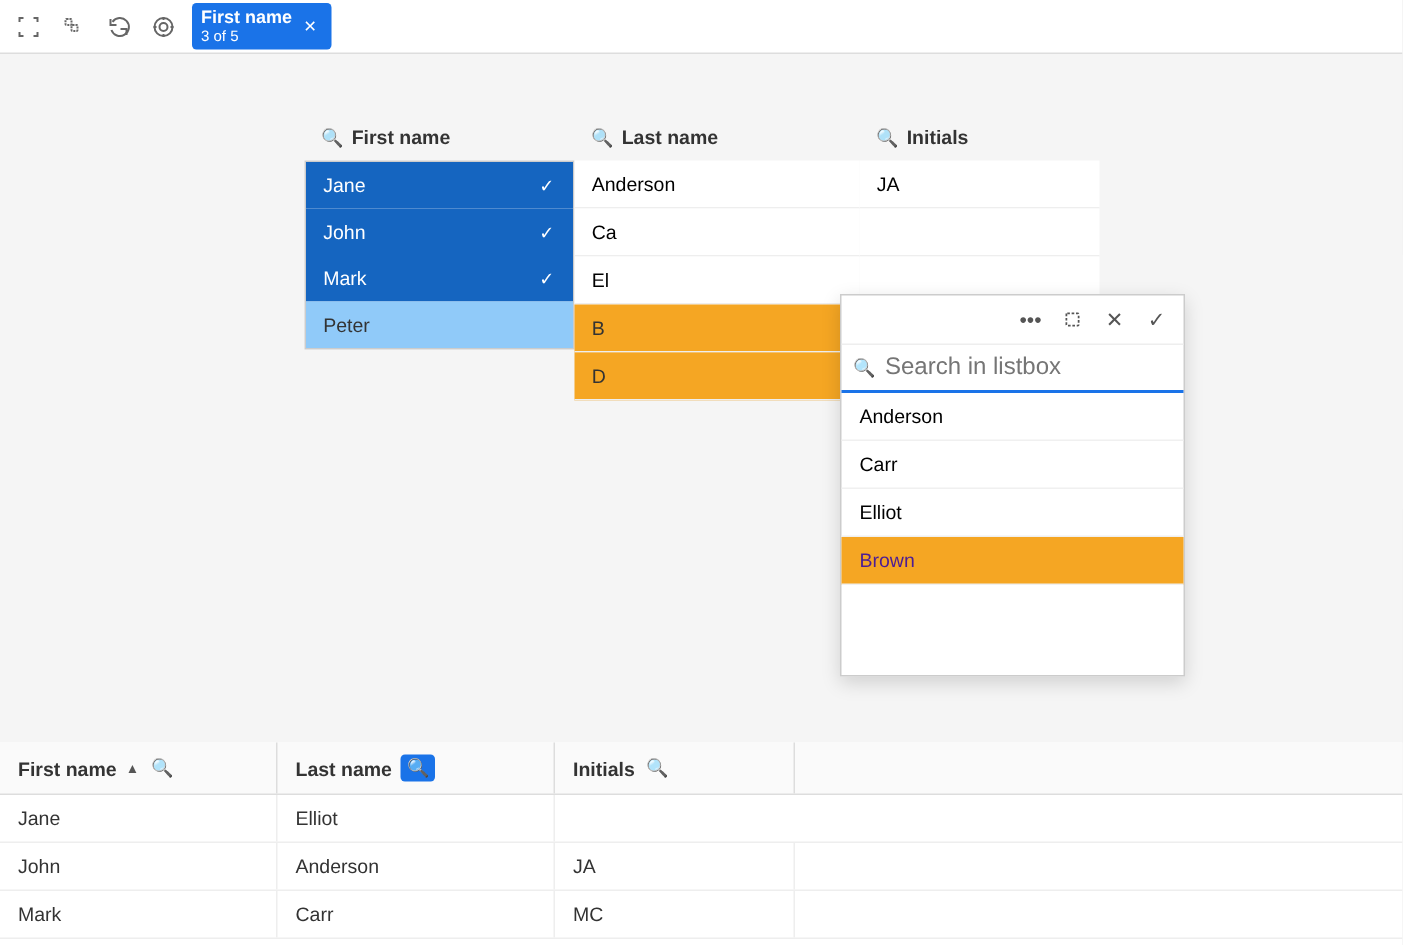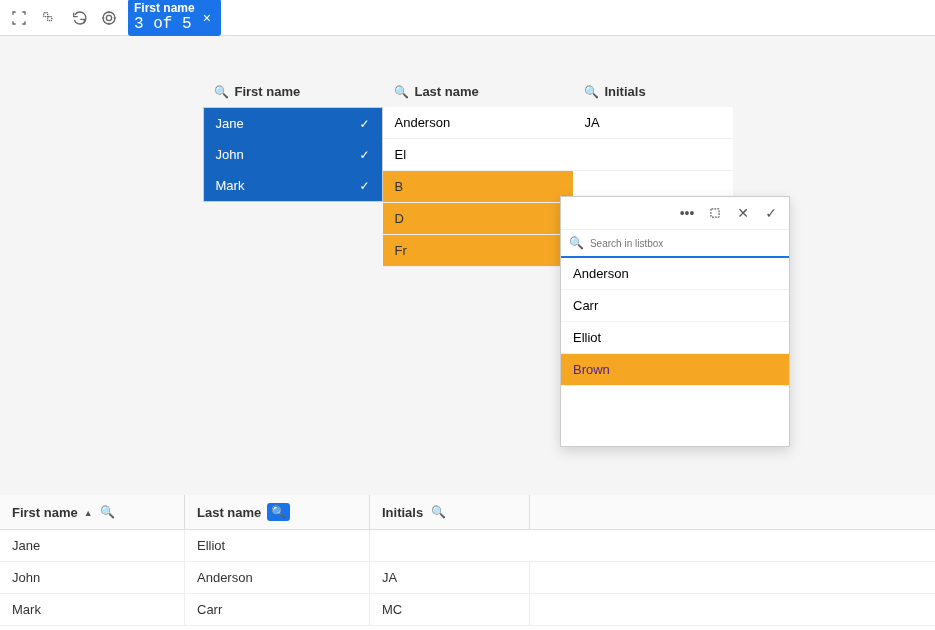--- a/index.html
+++ b/index.html
@@ -41,21 +41,21 @@
       align-items: center;
       gap: 6px;
       position: relative;
     }
     .toolbar-badge-text {
       display: flex;
       flex-direction: column;
       line-height: 1.2;
     }
     .toolbar-badge-title { font-weight: bold; font-size: 12px; }
-    .toolbar-badge-sub { font-size: 16px; font-family: Liberation Mono, monospace; }
+    .toolbar-badge-sub { font-size: 10px; }
     .toolbar-close-btn {
       background: none;
       border: none;
       color: #fff;
       cursor: pointer;
       font-size: 14px;
       padding: 0 2px;
     }
 
     
@@ -191,21 +191,21 @@
     .dropdown-search {
       display: flex;
       align-items: center;
       padding: 6px 8px;
       border-bottom: 2px solid #1a73e8;
     }
     .dropdown-search-icon { color: #888; margin-right: 6px; font-size: 12px; }
     .dropdown-search-input {
       border: none;
       outline: none;
-      font-size: 10px;
+      font-size: 16px;
       color: #aaa;
       width: 100%;
     }
     .dropdown-list {
       max-height: 220px;
     }
     .dropdown-item {
       padding: 8px 12px;
       cursor: pointer;
       border-bottom: 1px solid #f0f0f0;
@@ -335,34 +335,37 @@
             <span class="checkmark">✓</span>
           </div>
           <div class="firstname-item selected-dark">
             <span>John</span>
             <span class="checkmark">✓</span>
           </div>
           <div class="firstname-item selected-dark">
             <span>Mark</span>
             <span class="checkmark">✓</span>
           </div>
+          <div class="firstname-item selected-light">
+            <span>Peter</span>
+          </div>
         </div>
       </div>
 
       <div class="lastname-col">
         <div class="col-header">
           <span class="col-header-search-icon">🔍</span>
           <span>Last name</span>
         </div>
         <div class="lastname-list">
           <div class="lastname-item">Anderson</div>
+          <div class="lastname-item">Ca</div>
           <div class="lastname-item">El</div>
           <div class="lastname-item orange">B</div>
           <div class="lastname-item orange">D</div>
-          <div class="lastname-item orange">Fr</div>
         </div>
       </div>
 
       <div class="initials-col">
         <div class="col-header">
           <span class="col-header-search-icon">🔍</span>
           <span>Initials</span>
         </div>
         <div>
           <div class="initials-item">JA</div>

